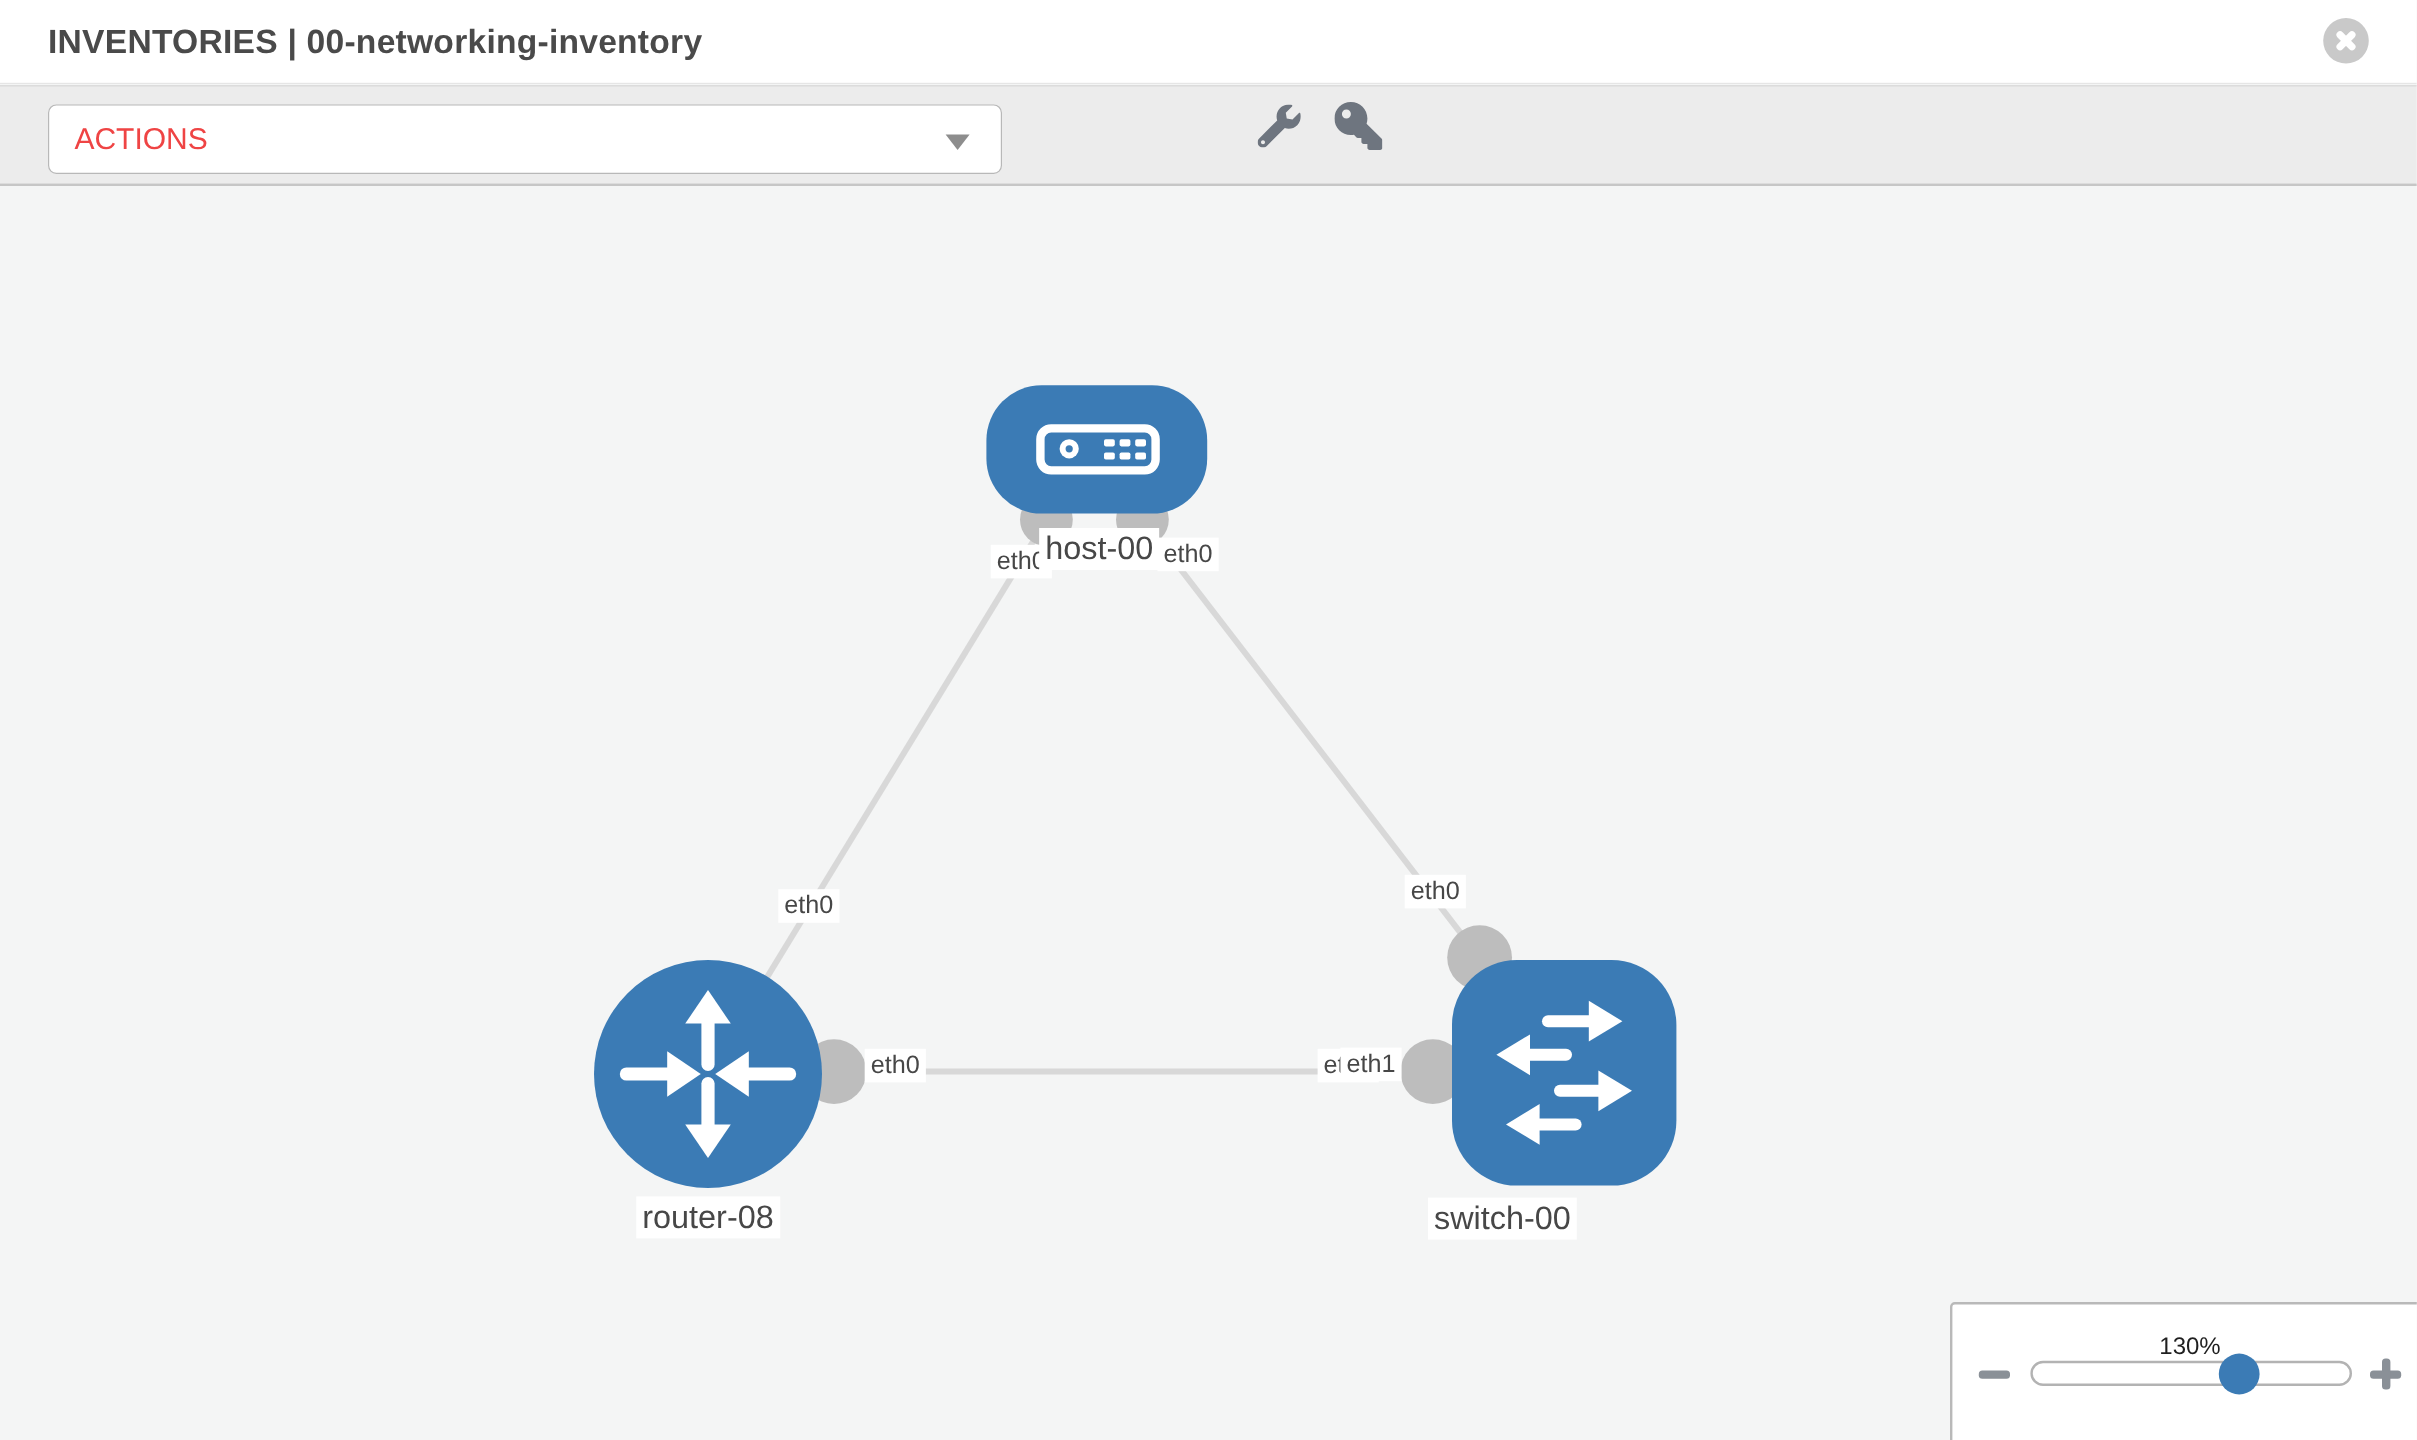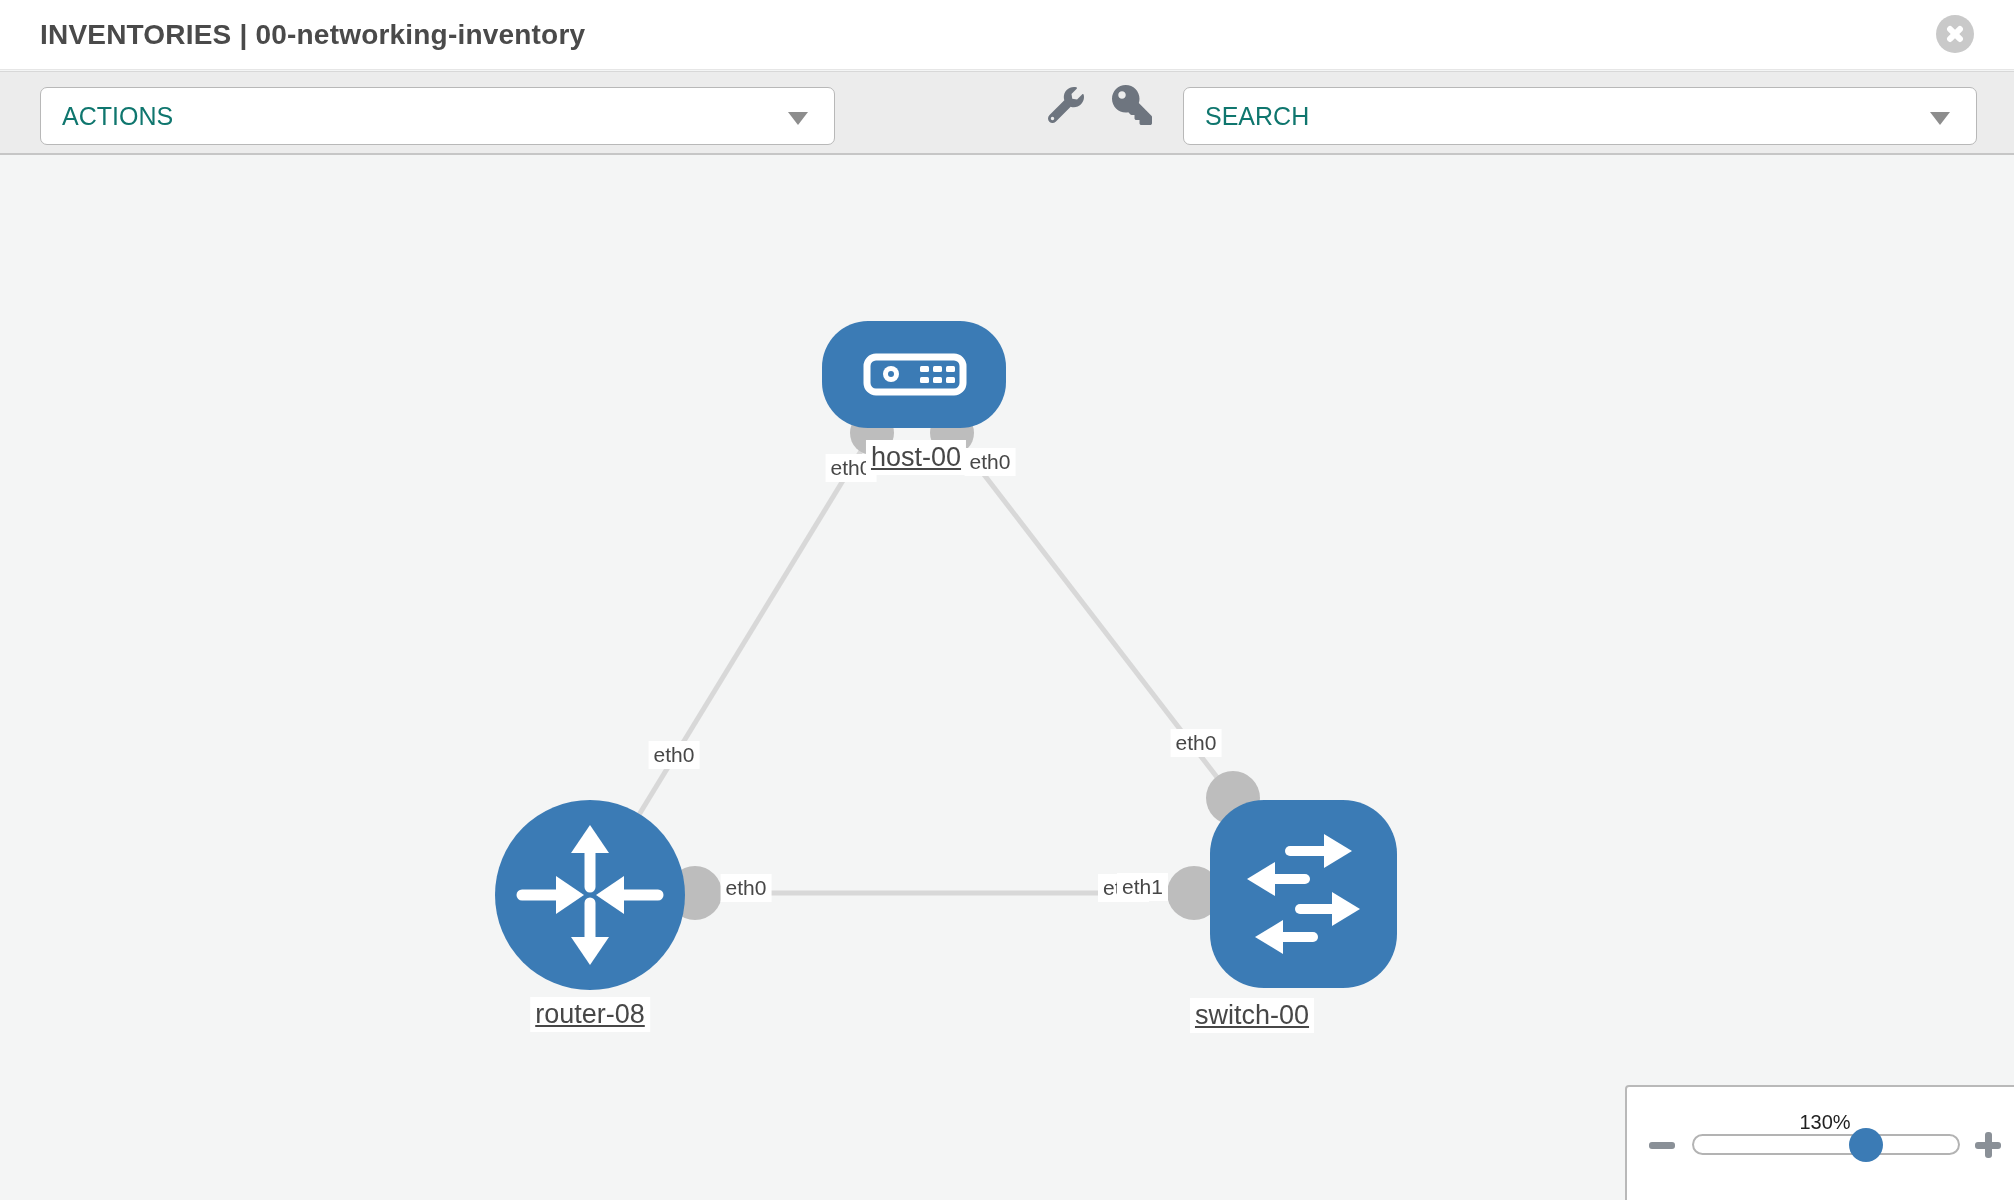--- a/index.html
+++ b/index.html
@@ -18,39 +18,39 @@
                     background:#fff; border-radius:3px; }
   .close-btn .bar.b1 { transform:rotate(45deg); }
   .close-btn .bar.b2 { transform:rotate(-45deg); }
 
   
   .toolbar { position:absolute; left:0; top:71px; width:2014px; height:84px;
              background:#ececec; border-top:1px solid #d8d8d8; border-bottom:2px solid #c6c6c6; }
   .dropdown { position:absolute; top:15px; height:58px; background:#fff;
               border:1px solid #b8b8b8; border-radius:7px; cursor:pointer; }
   .dropdown .dd-label { position:absolute; left:21px; top:0; height:56px; line-height:56px;
-                        font-size:25px; color:#0f766e; }
+                        font-size:25px; color:#ef4444; }
   .caret { position:absolute; right:26px; top:24px; width:0; height:0;
            border-left:10px solid transparent; border-right:10px solid transparent;
            border-top:13px solid #8d8d8d; }
   .dd-actions { left:40px; width:795px; }
   .dd-search  { left:1183px; width:794px; }
   .tool-icon { position:absolute; top:12px; cursor:pointer; }
   .tool-icon svg { display:block; }
   .icon-wrench { left:1048px; top:15px; }
   .icon-key    { left:1112px; top:13px; }
 
   
   .canvas { position:absolute; left:0; top:157px; width:2014px; height:1043px; background:#f4f5f5; }
   .canvas svg { position:absolute; left:0; top:0; }
 
   
   .lbl { position:absolute; background:#ffffff; color:#474747; padding:2px 5px;
          white-space:nowrap; line-height:1.15; }
-  .lbl.node-lbl { font-size:27px; transform:translateX(-50%);text-decoration:underline; }
+  .lbl.node-lbl { font-size:27px; transform:translateX(-50%); }
   .lbl.if-lbl   { font-size:21px; }
   .lbl.if-center { transform:translateX(-50%); }
 
   
   .zoom-panel { position:absolute; left:1625px; top:1085px; width:400px; height:130px;
                 background:#fff; border:2px solid #b9b9b9; border-radius:4px; }
   .zoom-level { position:absolute; left:198px; top:24px; transform:translateX(-50%);
                 font-size:20px; color:#1f1f1f; }
   .zoom-btn { position:absolute; top:42px; width:32px; height:32px; cursor:pointer; }
   .zoom-btn .h { position:absolute; left:3px; top:13px; width:26px; height:7px;
@@ -89,24 +89,20 @@
       </svg>
     </div>
     <div class="tool-icon icon-key">
       <svg width="40" height="40" viewBox="0 0 512 512">
         <g transform="translate(512,0) scale(-1,1)">
           <path fill="#6e757f" d="M512 176.001C512 273.203 433.202 352 336 352c-11.22 0-22.19-1.062-32.827-3.069l-24.012 27.014A23.999 23.999 0 0 1 261.223 384H224v40c0 13.255-10.745 24-24 24h-40v40c0 13.255-10.745 24-24 24H24c-13.255 0-24-10.745-24-24v-78.059c0-6.365 2.529-12.47 7.029-16.971l161.802-161.802C163.108 213.814 160 195.271 160 176 160 78.798 238.797.001 335.999 0 433.488-.001 512 78.511 512 176.001zM336 128c0 26.51 21.49 48 48 48s48-21.49 48-48-21.49-48-48-48-48 21.49-48 48z"></path>
         </g>
       </svg>
     </div>
 
-    <div class="dropdown dd-search">
-      <span class="dd-label">SEARCH</span>
-      <span class="caret"></span>
-    </div>
   </div>
 
   <div class="canvas">
     <svg width="2014" height="1043" viewBox="0 0 2014 1043">
 
       <line x1="872" y1="276" x2="590" y2="738" stroke="#d8d8d8" stroke-width="5"></line>
       <line x1="952" y1="276" x2="1233" y2="641" stroke="#d8d8d8" stroke-width="5"></line>
       <line x1="695" y1="736" x2="1194" y2="736" stroke="#d8d8d8" stroke-width="5"></line>
 
       <circle cx="872" cy="276" r="22" fill="#bdbdbd"></circle>

